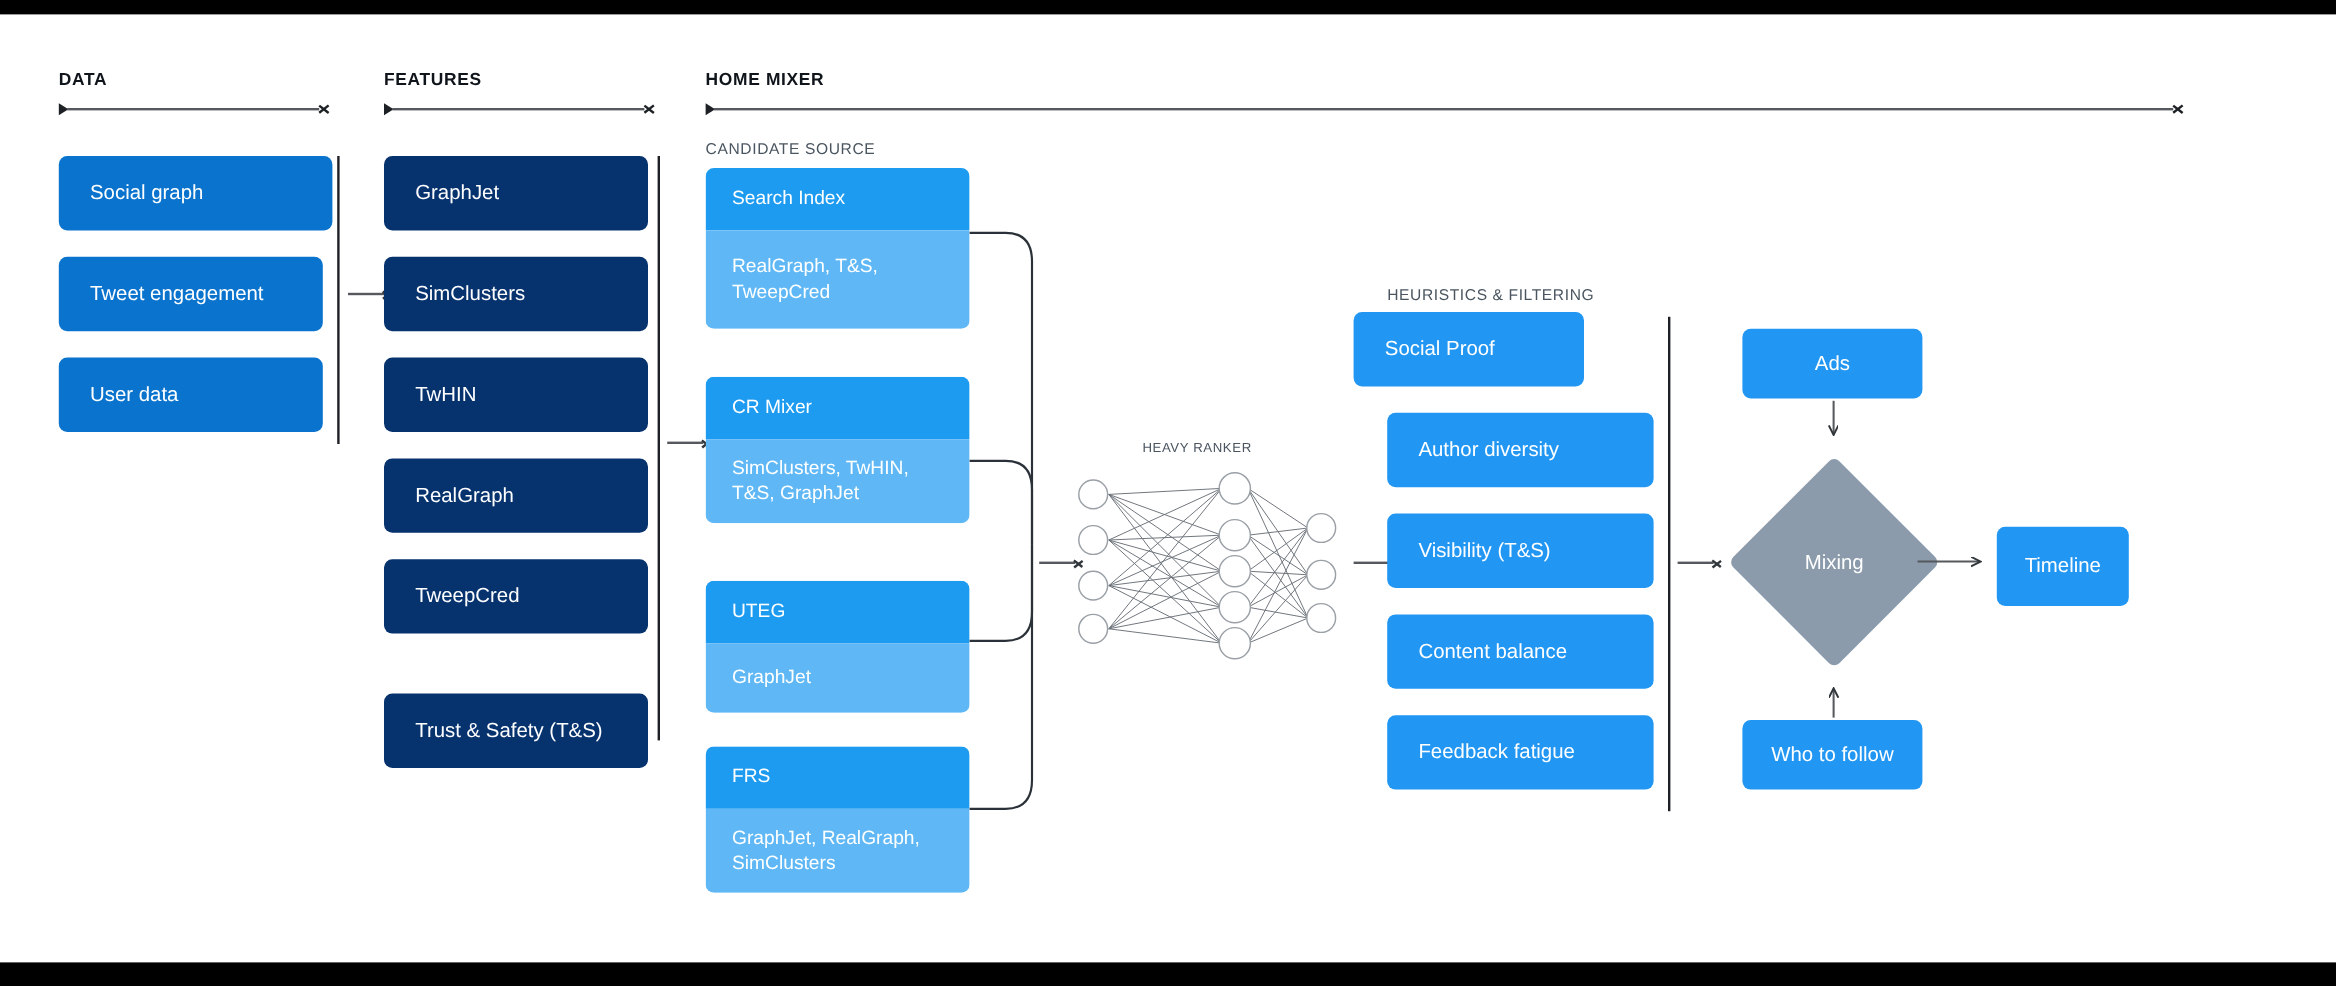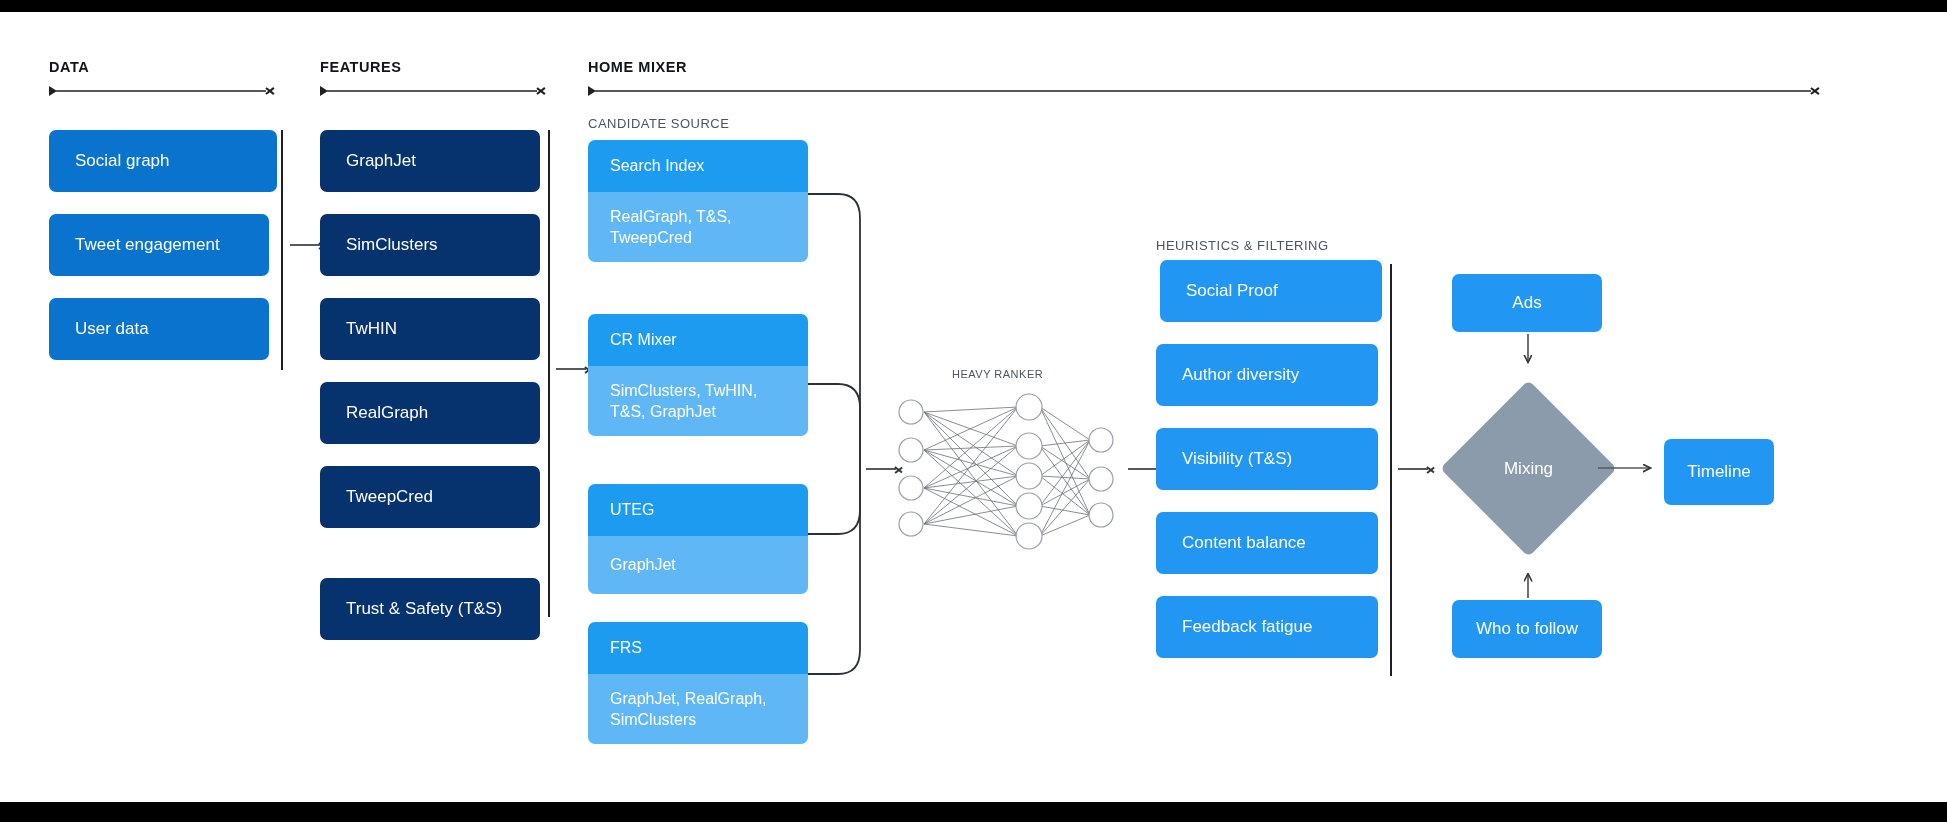--- a/index.html
+++ b/index.html
@@ -199,21 +199,21 @@
     <div class="vdiv" style="left:548px; top:118px; height:487px;"></div>
     <div class="mini-arrow" style="left:556px; top:352px; width:38px;">
       <div class="bar"></div>
       <div class="head"></div>
     </div>
 
     <div class="sub-head" style="left:588px; top:104px;">CANDIDATE SOURCE</div>
 
     <div class="cs-card" style="left:588px; top:128px; width:220px;">
       <div class="cs-head">Search Index</div>
-      <div class="cs-body" style="height:70px;">RealGraph, T&amp;S,
+      <div class="cs-body" style="height:82px;">RealGraph, T&amp;S,
 TweepCred</div>
     </div>
 
     <div class="cs-card" style="left:588px; top:302px; width:220px;">
       <div class="cs-head">CR Mixer</div>
       <div class="cs-body" style="height:70px;">SimClusters, TwHIN,
 T&amp;S, GraphJet</div>
     </div>
 
     <div class="cs-card" style="left:588px; top:472px; width:220px;">
@@ -299,21 +299,21 @@
       </g>
     </svg>
 
     <div class="mini-arrow" style="left:1128px; top:452px; width:38px;">
       <div class="bar"></div>
       <div class="head"></div>
     </div>
 
     <div class="sub-head" style="left:1156px; top:226px;">HEURISTICS &amp; FILTERING</div>
 
-    <div class="box box-heur" style="left:1160px; top:248px; width:222px; height:62px;">
+    <div class="box box-heur" style="left:1128px; top:248px; width:192px; height:62px;">
       <span>Social Proof</span>
     </div>
     <div class="box box-heur" style="left:1156px; top:416px; width:222px; height:62px;">
       <span>Visibility (T&amp;S)</span>
     </div>
     <div class="box box-heur" style="left:1156px; top:332px; width:222px; height:62px;">
       <span>Author diversity</span>
     </div>
     <div class="box box-heur" style="left:1156px; top:500px; width:222px; height:62px;">
       <span>Content balance</span>

